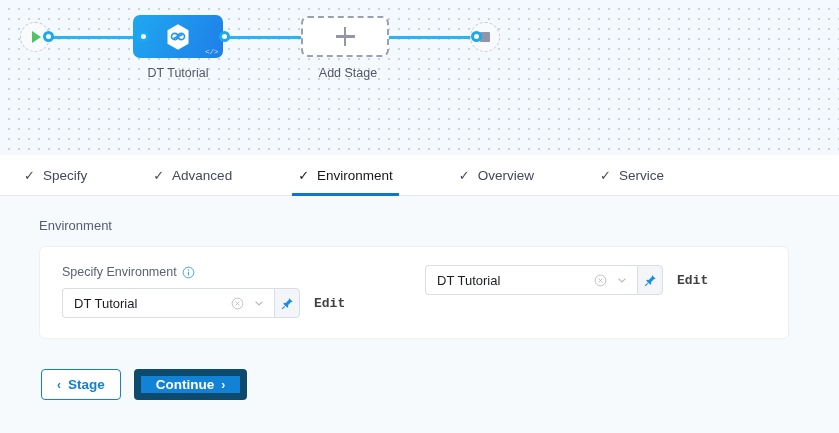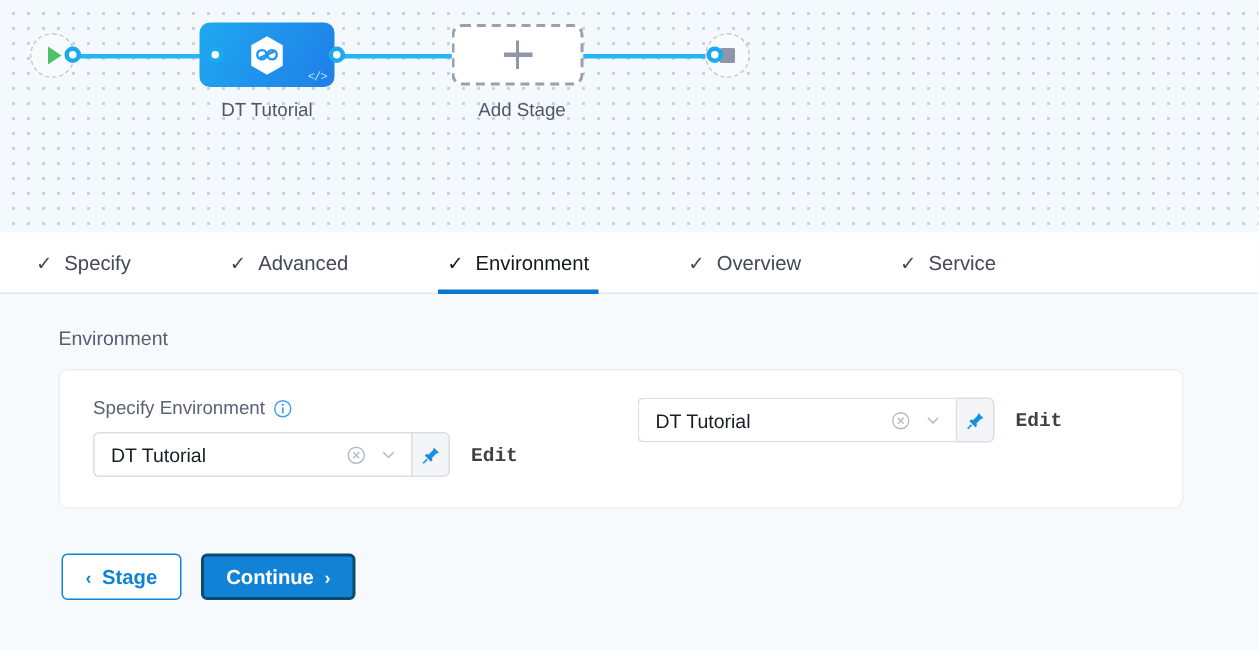--- a/index.html
+++ b/index.html
@@ -287,21 +287,21 @@
     cursor: pointer;
     box-sizing: border-box;
   }
   .btn-back {
     background: #ffffff;
     border: 1px solid #1282d6;
     color: #1282d6;
   }
   .btn-continue {
     background: #1282d6;
-    border: 2px solid #0c4a6e;
+    border: 7px solid #0c4a6e;
     color: #ffffff;
   }
   .ch { font-size: 12px; line-height: 1; }
 </style>
 </head>
 <body>
 
 <div class="canvas">
 
   <div class="edge e1"></div>

